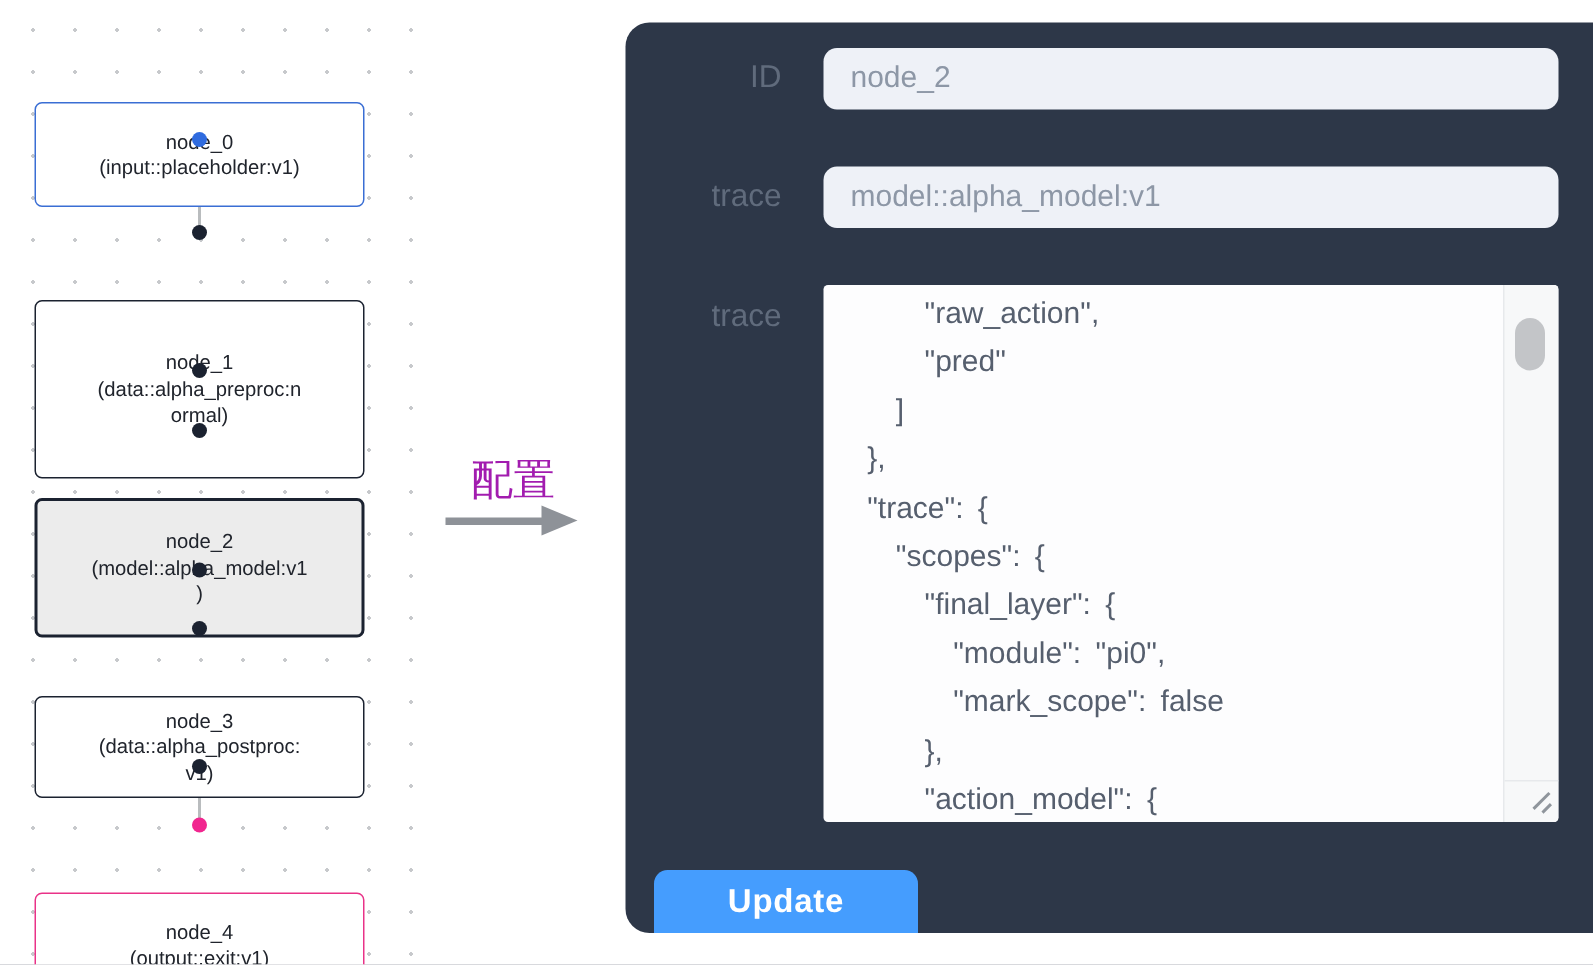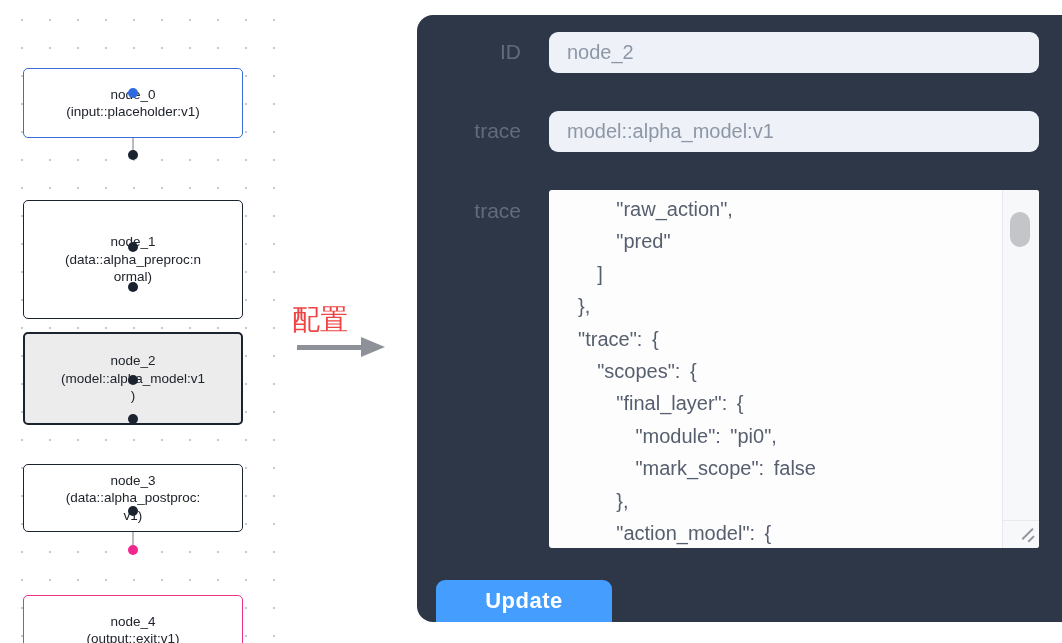--- a/index.html
+++ b/index.html
@@ -21,22 +21,22 @@
   .n2{top:287px;height:93px;background:#ececec;border-width:2px;}
   .n3{top:419px;height:68px;}
   .n4{top:550px;height:70px;border-color:#e93288;}
   .edge{position:absolute;left:132px;width:1.5px;background:#b9bcbe;}
   .e0{top:93px;height:62px;} .e1{top:247px;height:40px;}
   .e2{top:380px;height:39px;} .e3{top:511px;height:39px;}
   .handle{position:absolute;left:128px;width:10px;height:10px;border-radius:50%;background:#1b2230;}
   .h-blue{background:#2f6bdf;} .h-pink{background:#f1268f;}
 
   
-  .annot-label{position:absolute;left:292px;top:301px;width:100px;text-align:left;
-               font-size:28px;color:#ef4444;}
+  .annot-label{position:absolute;left:292px;top:301px;width:100px;text-align:center;
+               font-size:28px;color:#a21caf;}
   .arrow-shaft{position:absolute;left:297px;top:345px;width:66px;height:5px;background:#8e9298;}
   .arrow-head{position:absolute;left:361px;top:337px;width:0;height:0;
               border-left:24px solid #8e9298;border-top:10.5px solid transparent;
               border-bottom:10.5px solid transparent;}
 
   
   .panel{position:absolute;left:417px;top:15px;width:638px;height:607px;background:#2d3748;
          border-radius:16px;padding-left:36px;}
   .f-label{position:absolute;left:0;width:104px;text-align:right;font-size:21px;color:#606b7c;
            line-height:26px;}

